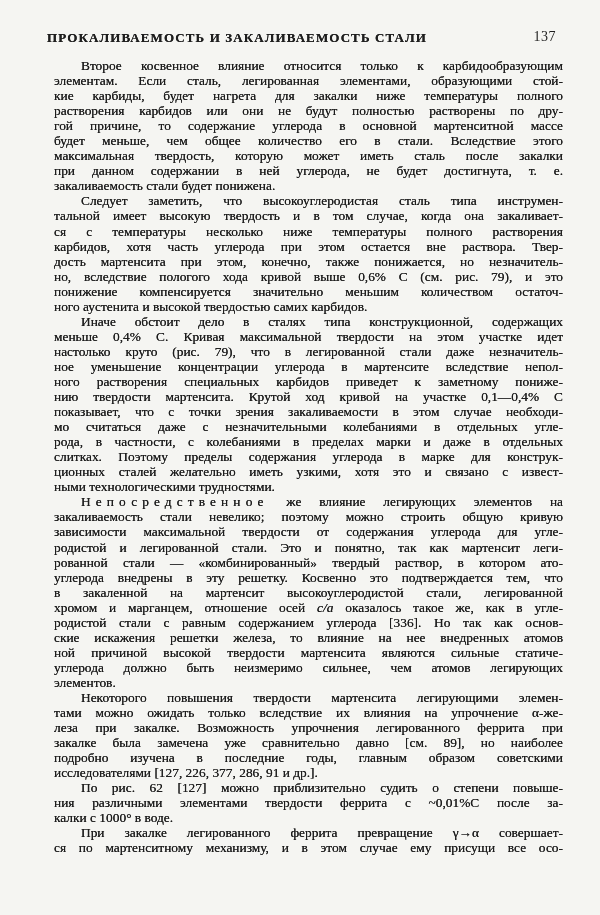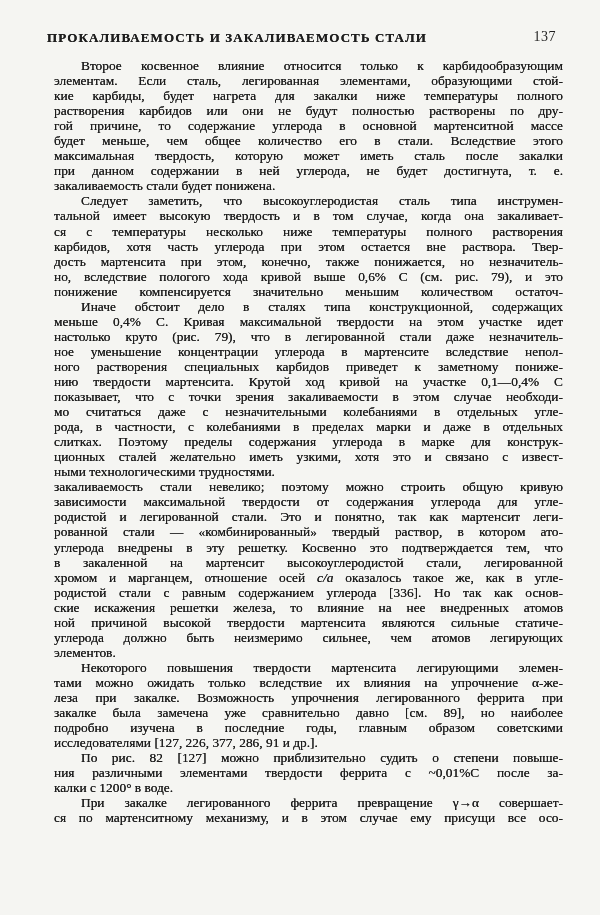--- a/index.html
+++ b/index.html
@@ -79,36 +79,38 @@
         <div class="line flush">закаливаемость стали будет понижена.</div>
       </div>
       <div class="para">
         <div class="line first">Следует заметить, что высокоуглеродистая сталь типа инструмен-</div>
         <div class="line">тальной имеет высокую твердость и в том случае, когда она закаливает-</div>
         <div class="line">ся с температуры несколько ниже температуры полного растворения</div>
         <div class="line">карбидов, хотя часть углерода при этом остается вне раствора. Твер-</div>
         <div class="line">дость мартенсита при этом, конечно, также понижается, но незначитель-</div>
         <div class="line">но, вследствие пологого хода кривой выше 0,6% С (см. рис. 79), и это</div>
         <div class="line">понижение компенсируется значительно меньшим количеством остаточ-</div>
+        <div class="line flush">ного аустенита и высокой твердостью самих карбидов.</div>
       </div>
       <div class="para">
         <div class="line first">Иначе обстоит дело в сталях типа конструкционной, содержащих</div>
         <div class="line">меньше 0,4% С. Кривая максимальной твердости на этом участке идет</div>
         <div class="line">настолько круто (рис. 79), что в легированной стали даже незначитель-</div>
         <div class="line">ное уменьшение концентрации углерода в мартенсите вследствие непол-</div>
         <div class="line">ного растворения специальных карбидов приведет к заметному пониже-</div>
         <div class="line">нию твердости мартенсита. Крутой ход кривой на участке 0,1—0,4% С</div>
         <div class="line">показывает, что с точки зрения закаливаемости в этом случае необходи-</div>
         <div class="line">мо считаться даже с незначительными колебаниями в отдельных угле-</div>
         <div class="line">рода, в частности, с колебаниями в пределах марки и даже в отдельных</div>
         <div class="line">слитках. Поэтому пределы содержания углерода в марке для конструк-</div>
         <div class="line">ционных сталей желательно иметь узкими, хотя это и связано с извест-</div>
         <div class="line flush">ными технологическими трудностями.</div>
       </div>
       <div class="para">
+        <div class="line first"><span class="seg-spaced">Непосредственное</span><span class="seg-plain"> же влияние легирующих элементов на</span></div>
         <div class="line">закаливаемость стали невелико; поэтому можно строить общую кривую</div>
         <div class="line">зависимости максимальной твердости от содержания углерода для угле-</div>
         <div class="line">родистой и легированной стали. Это и понятно, так как мартенсит леги-</div>
         <div class="line">рованной стали — «комбинированный» твердый раствор, в котором ато-</div>
         <div class="line">углерода внедрены в эту решетку. Косвенно это подтверждается тем, что</div>
         <div class="line">в закаленной на мартенсит высокоуглеродистой стали, легированной</div>
         <div class="line"><span class="seg-plain">хромом и марганцем, отношение осей </span><span class="seg-italic">c/a</span><span class="seg-plain"> оказалось такое же, как в угле-</span></div>
         <div class="line">родистой стали с равным содержанием углерода [336]. Но так как основ-</div>
         <div class="line">ские искажения решетки железа, то влияние на нее внедренных атомов</div>
         <div class="line">ной причиной высокой твердости мартенсита являются сильные статиче-</div>
@@ -117,22 +119,22 @@
       </div>
       <div class="para">
         <div class="line first">Некоторого повышения твердости мартенсита легирующими элемен-</div>
         <div class="line">тами можно ожидать только вследствие их влияния на упрочнение α-же-</div>
         <div class="line">леза при закалке. Возможность упрочнения легированного феррита при</div>
         <div class="line">закалке была замечена уже сравнительно давно [см. 89], но наиболее</div>
         <div class="line">подробно изучена в последние годы, главным образом советскими</div>
         <div class="line flush">исследователями [127, 226, 377, 286, 91 и др.].</div>
       </div>
       <div class="para">
-        <div class="line first">По рис. 82 [127] можно приблизительно судить о степени повыше-</div>
+        <div class="line first">По рис. 62 [127] можно приблизительно судить о степени повыше-</div>
         <div class="line">ния различными элементами твердости феррита с ~0,01%С после за-</div>
-        <div class="line flush">калки с 1200° в воде.</div>
+        <div class="line flush">калки с 1000° в воде.</div>
       </div>
       <div class="para">
         <div class="line first">При закалке легированного феррита превращение γ→α совершает-</div>
         <div class="line">ся по мартенситному механизму, и в этом случае ему присущи все осо-</div>
       </div>
     </div>
 </div>
 
 </body></html>

